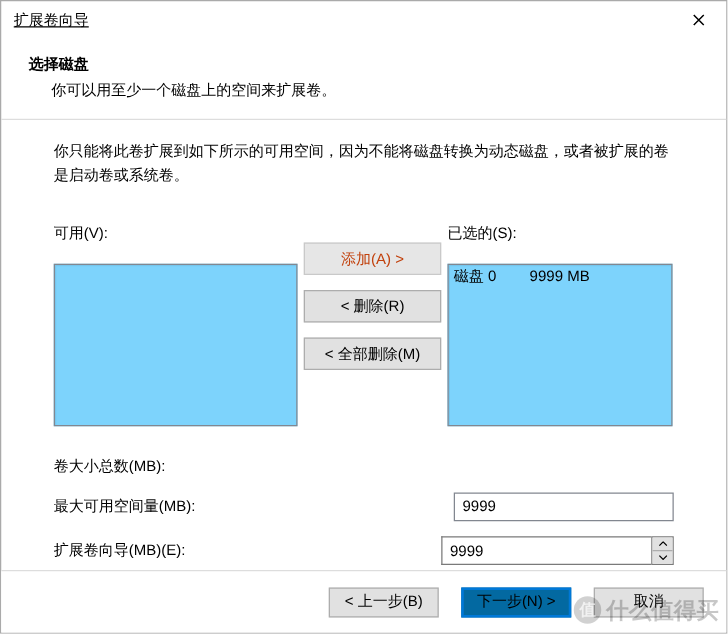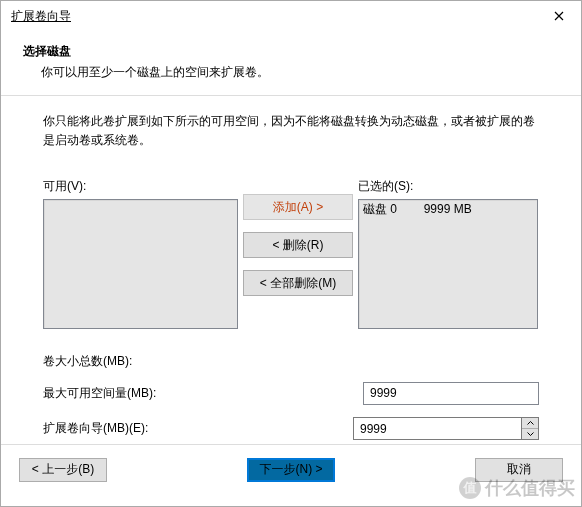--- a/index.html
+++ b/index.html
@@ -12,36 +12,36 @@
 .header { padding: 12px 22px 14px 22px; }
 .header-title { font-weight: bold; font-size: 12px; }
 .header-sub { padding: 4px 0 0 18px; font-size: 12px; }
 .divider { height: 1px; background: #ddd; margin: 0; }
 .body { padding: 16px 42px 0 42px; }
 .desc { line-height: 1.6; margin-bottom: 28px; }
 .lists-row { display: flex; align-items: flex-start; margin-bottom: 24px; }
 .col-left { width: 195px; }
 .col-mid { width: 120px; display: flex; flex-direction: column; align-items: center; padding-top: 16px; }
 .col-right { width: 180px; }
-.col-label { margin-bottom: 4px; }
-.listbox { border: 1px solid #828790; height: 130px; background: #e5e5e5; overflow: auto; }
+.col-label { margin-bottom: 16px; }
+.listbox { border: 1px solid #828790; height: 130px; background: #7dd3fc; overflow: auto; }
 .listbox.inset { box-shadow: inset 1px 1px 0 rgba(0,0,0,0.06); }
 .list-item { padding: 1px 4px; white-space: pre; }
 .mbtn { width: 110px; height: 26px; background: #e1e1e1; border: 1px solid #adadad; margin-bottom: 12px; font-size: 12px; cursor: pointer; }
 .mbtn:disabled { color: #c2410c; background: #e6e6e6; border-color: #c9c9c9; cursor: default; }
 .field-row { display: flex; align-items: center; margin-bottom: 12px; justify-content: space-between; }
 .field-label { width: 320px; }
 .ro-box { flex: 1; height: 23px; border: 1px solid #828790; padding: 3px 6px; background: #fff; }
 .spinner-wrap { flex: 1; display: flex; height: 23px; }
 .spinner-input { flex: 1; border: 1px solid #7a7a7a; border-right: none; padding: 3px 6px; font-size: 12px; outline: none; }
 .spin-btns { width: 18px; display: flex; flex-direction: column; border: 1px solid #7a7a7a; }
 .spin-btn { flex: 1; background: #e1e1e1; border: none; display: flex; align-items: center; justify-content: center; cursor: pointer; padding: 0; }
 .spin-btn + .spin-btn { border-top: 1px solid #adadad; }
 .spin-btn svg { width: 7px; height: 4px; }
-.footer { position: absolute; left: 0; right: 0; bottom: 12px; height: 50px; border-top: 1px solid #ddd; display: flex; align-items: center; justify-content: space-between; padding: 0 18px; gap: 0; background: #fff; }
+.footer { position: absolute; left: 0; right: 0; bottom: 0; height: 50px; border-top: 1px solid #ddd; display: flex; align-items: center; justify-content: flex-end; padding: 0 18px; gap: 18px; background: #fff; }
 .ftr-btn { width: 88px; height: 24px; font-size: 12px; background: #e1e1e1; border: 1px solid #adadad; cursor: pointer; }
 .ftr-btn.primary { border: 2px solid #0078d7; background: #0369a1; }
 .watermark { position: absolute; right: 6px; bottom: 6px; font-size: 18px; color: rgba(0,0,0,0.22); font-weight: bold; pointer-events: none; display: flex; align-items: center; gap: 4px; }
 .watermark .wm-icon { width: 22px; height: 22px; border-radius: 50%; background: rgba(0,0,0,0.18); display: inline-flex; align-items: center; justify-content: center; color: rgba(255,255,255,0.7); font-size: 13px; }
 </style>
 </head>
 <body>
 
 <div class="window">
 

